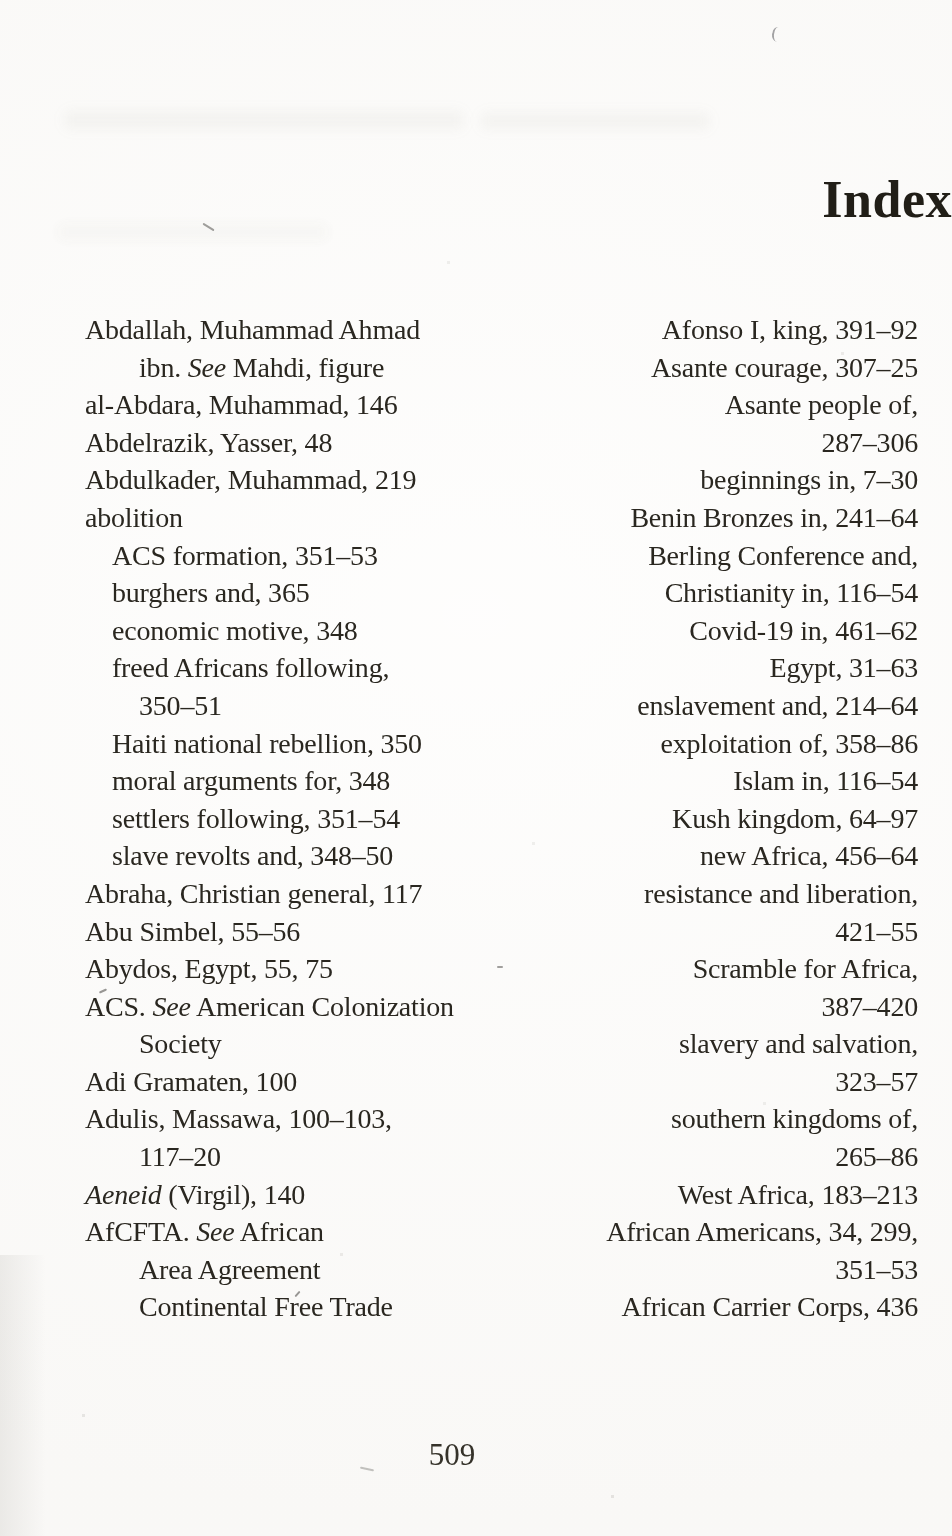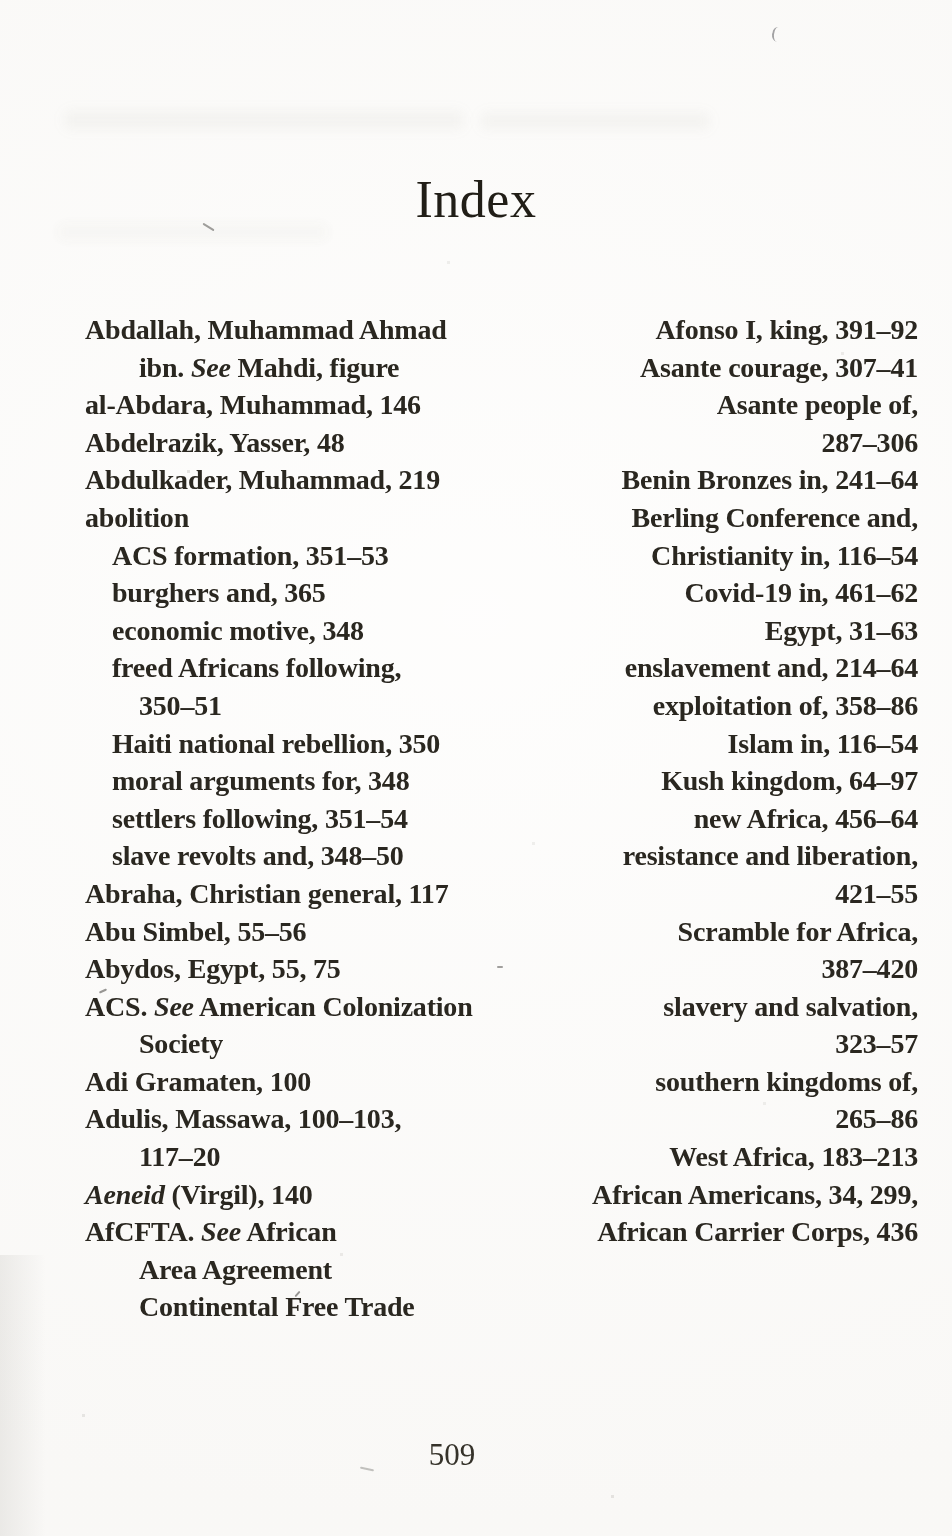--- a/index.html
+++ b/index.html
@@ -12,35 +12,34 @@
     color:#2a2720;
   }
   .page {
     position:absolute; inset:0;
     background:
       radial-gradient(ellipse 1200px 900px at 50% 40%, rgba(255,255,255,0.6), rgba(0,0,0,0.012)),
       #fcfbf9;
   }
   .page-title {
     position:absolute; top:170px; left:0; width:952px;
-    text-align:center;
-    font-size:52px; font-weight:400;
+    text-align:right;
+    font-size:52px; font-weight:700;
     letter-spacing:0.5px;
     margin:0;
     color:#211e17;
   }
   .col { position:absolute; top:311px; }
   .col-left  { left:85px;  width:400px; }
   .col-right { left:488px; width:430px;text-align:right; }
   .idx-line {
     height:37.6px; line-height:37.6px;
     white-space:nowrap;
     font-size:28px;
     letter-spacing:-0.2px;
-    font-weight:bold;
   }
   .idx-line.indent-1 { padding-left:27px; }
   .idx-line.indent-2 { padding-left:54px; }
   .idx-line .it { font-style:italic; }
   .page-number {
     position:absolute; top:1437px; left:0; width:904px;
     text-align:center;
     font-size:31px;
     color:#35322a;
   }
@@ -131,43 +130,45 @@
       <div class="idx-line indent-0"><span>Adulis, Massawa, 100–103,</span></div>
       <div class="idx-line indent-2"><span>117–20</span></div>
       <div class="idx-line indent-0"><span class="it">Aeneid</span><span> (Virgil), 140</span></div>
       <div class="idx-line indent-0"><span>AfCFTA. </span><span class="it">See</span><span> African</span></div>
       <div class="idx-line indent-2"><span>Area Agreement</span></div>
       <div class="idx-line indent-2"><span>Continental Free Trade</span></div>
     </div>
 
   <div class="col col-right">
       <div class="idx-line indent-0"><span>Afonso I, king, 391–92</span></div>
-      <div class="idx-line indent-1"><span>Asante courage, 307–41</span></div>
+      <div class="idx-line indent-1"><span>Asante courage, 307–25</span></div>
       <div class="idx-line indent-1"><span>Asante people of,</span></div>
       <div class="idx-line indent-2"><span>287–306</span></div>
+      <div class="idx-line indent-1"><span>beginnings in, 7–30</span></div>
       <div class="idx-line indent-1"><span>Benin Bronzes in, 241–64</span></div>
       <div class="idx-line indent-1"><span>Berling Conference and,</span></div>
       <div class="idx-line indent-1"><span>Christianity in, 116–54</span></div>
       <div class="idx-line indent-1"><span>Covid-19 in, 461–62</span></div>
       <div class="idx-line indent-1"><span>Egypt, 31–63</span></div>
       <div class="idx-line indent-1"><span>enslavement and, 214–64</span></div>
       <div class="idx-line indent-1"><span>exploitation of, 358–86</span></div>
       <div class="idx-line indent-1"><span>Islam in, 116–54</span></div>
       <div class="idx-line indent-1"><span>Kush kingdom, 64–97</span></div>
       <div class="idx-line indent-1"><span>new Africa, 456–64</span></div>
       <div class="idx-line indent-1"><span>resistance and liberation,</span></div>
       <div class="idx-line indent-2"><span>421–55</span></div>
       <div class="idx-line indent-1"><span>Scramble for Africa,</span></div>
       <div class="idx-line indent-2"><span>387–420</span></div>
       <div class="idx-line indent-1"><span>slavery and salvation,</span></div>
       <div class="idx-line indent-2"><span>323–57</span></div>
       <div class="idx-line indent-1"><span>southern kingdoms of,</span></div>
       <div class="idx-line indent-2"><span>265–86</span></div>
       <div class="idx-line indent-1"><span>West Africa, 183–213</span></div>
       <div class="idx-line indent-0"><span>African Americans, 34, 299,</span></div>
+      <div class="idx-line indent-2"><span>351–53</span></div>
       <div class="idx-line indent-0"><span>African Carrier Corps, 436</span></div>
     </div>
 
   <div class="page-number">509</div>
 
   <span class="artifact art-paren"></span>
   <span class="artifact art-tick"></span>
   <span class="artifact art-abu"></span>
   <span class="artifact art-resist"></span>
   <span class="artifact art-african"></span>

